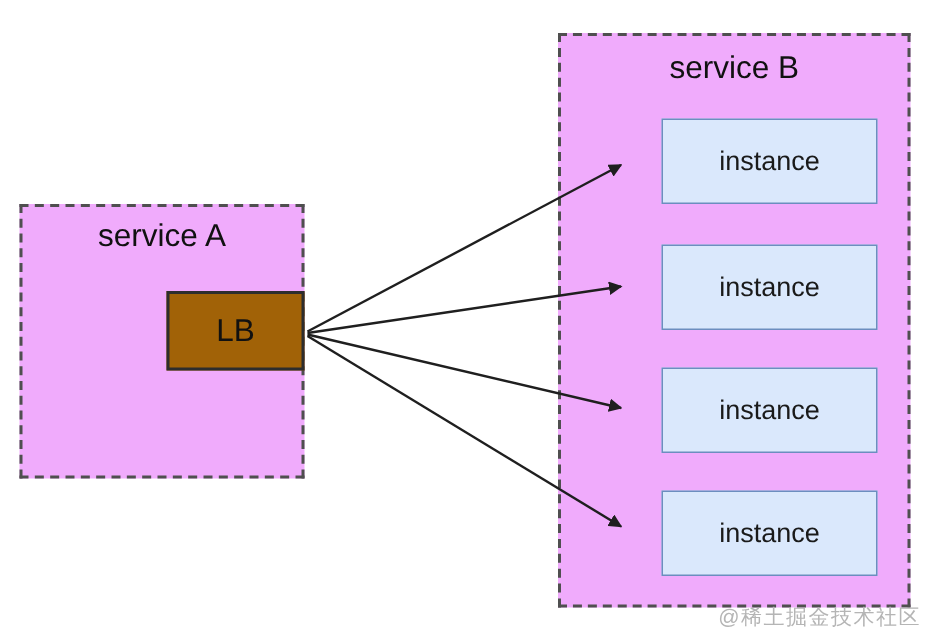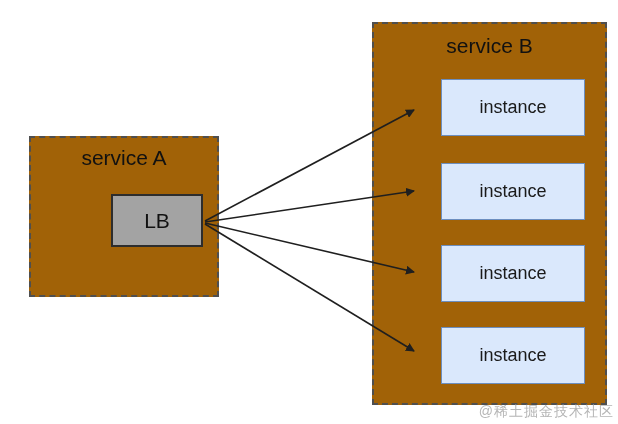--- a/index.html
+++ b/index.html
@@ -9,39 +9,39 @@
     width: 618px; height: 424px;
     overflow: hidden;
   }
   .canvas {
     position: relative;
     width: 618px; height: 424px;
     background: #ffffff;
   }
   .group {
     position: absolute;
-    background: #a16207;
+    background: #f0abfc;
     border: 2px dashed #4f4f4f;
   }
-  .service-a { left: 13px; top: 136px; width: 190px; height: 161px; margin-left: 16px; }
+  .service-a { left: 13px; top: 136px; width: 190px; height: 183px; }
   .service-b { left: 372px; top: 22px; width: 235px; height: 383px; }
   .group-title {
     position: absolute;
     left: 0; width: 100%;
     text-align: center;
     font-size: 21px;
     color: #111111;
   }
   .service-a .group-title { top: 8px; }
   .service-b .group-title { top: 10px; }
   .lb-box {
     position: absolute;
     left: 111px; top: 194px;
     width: 92px; height: 53px;
-    background: #a3a3a3;
+    background: #a16207;
     border: 2px solid #2d2d2d;
     display: flex; align-items: center; justify-content: center;
     font-size: 21px;
     color: #111111;
   }
   .instance {
     position: absolute;
     left: 47px;
     width: 144px; height: 57px;
     background: #dae8fc;

